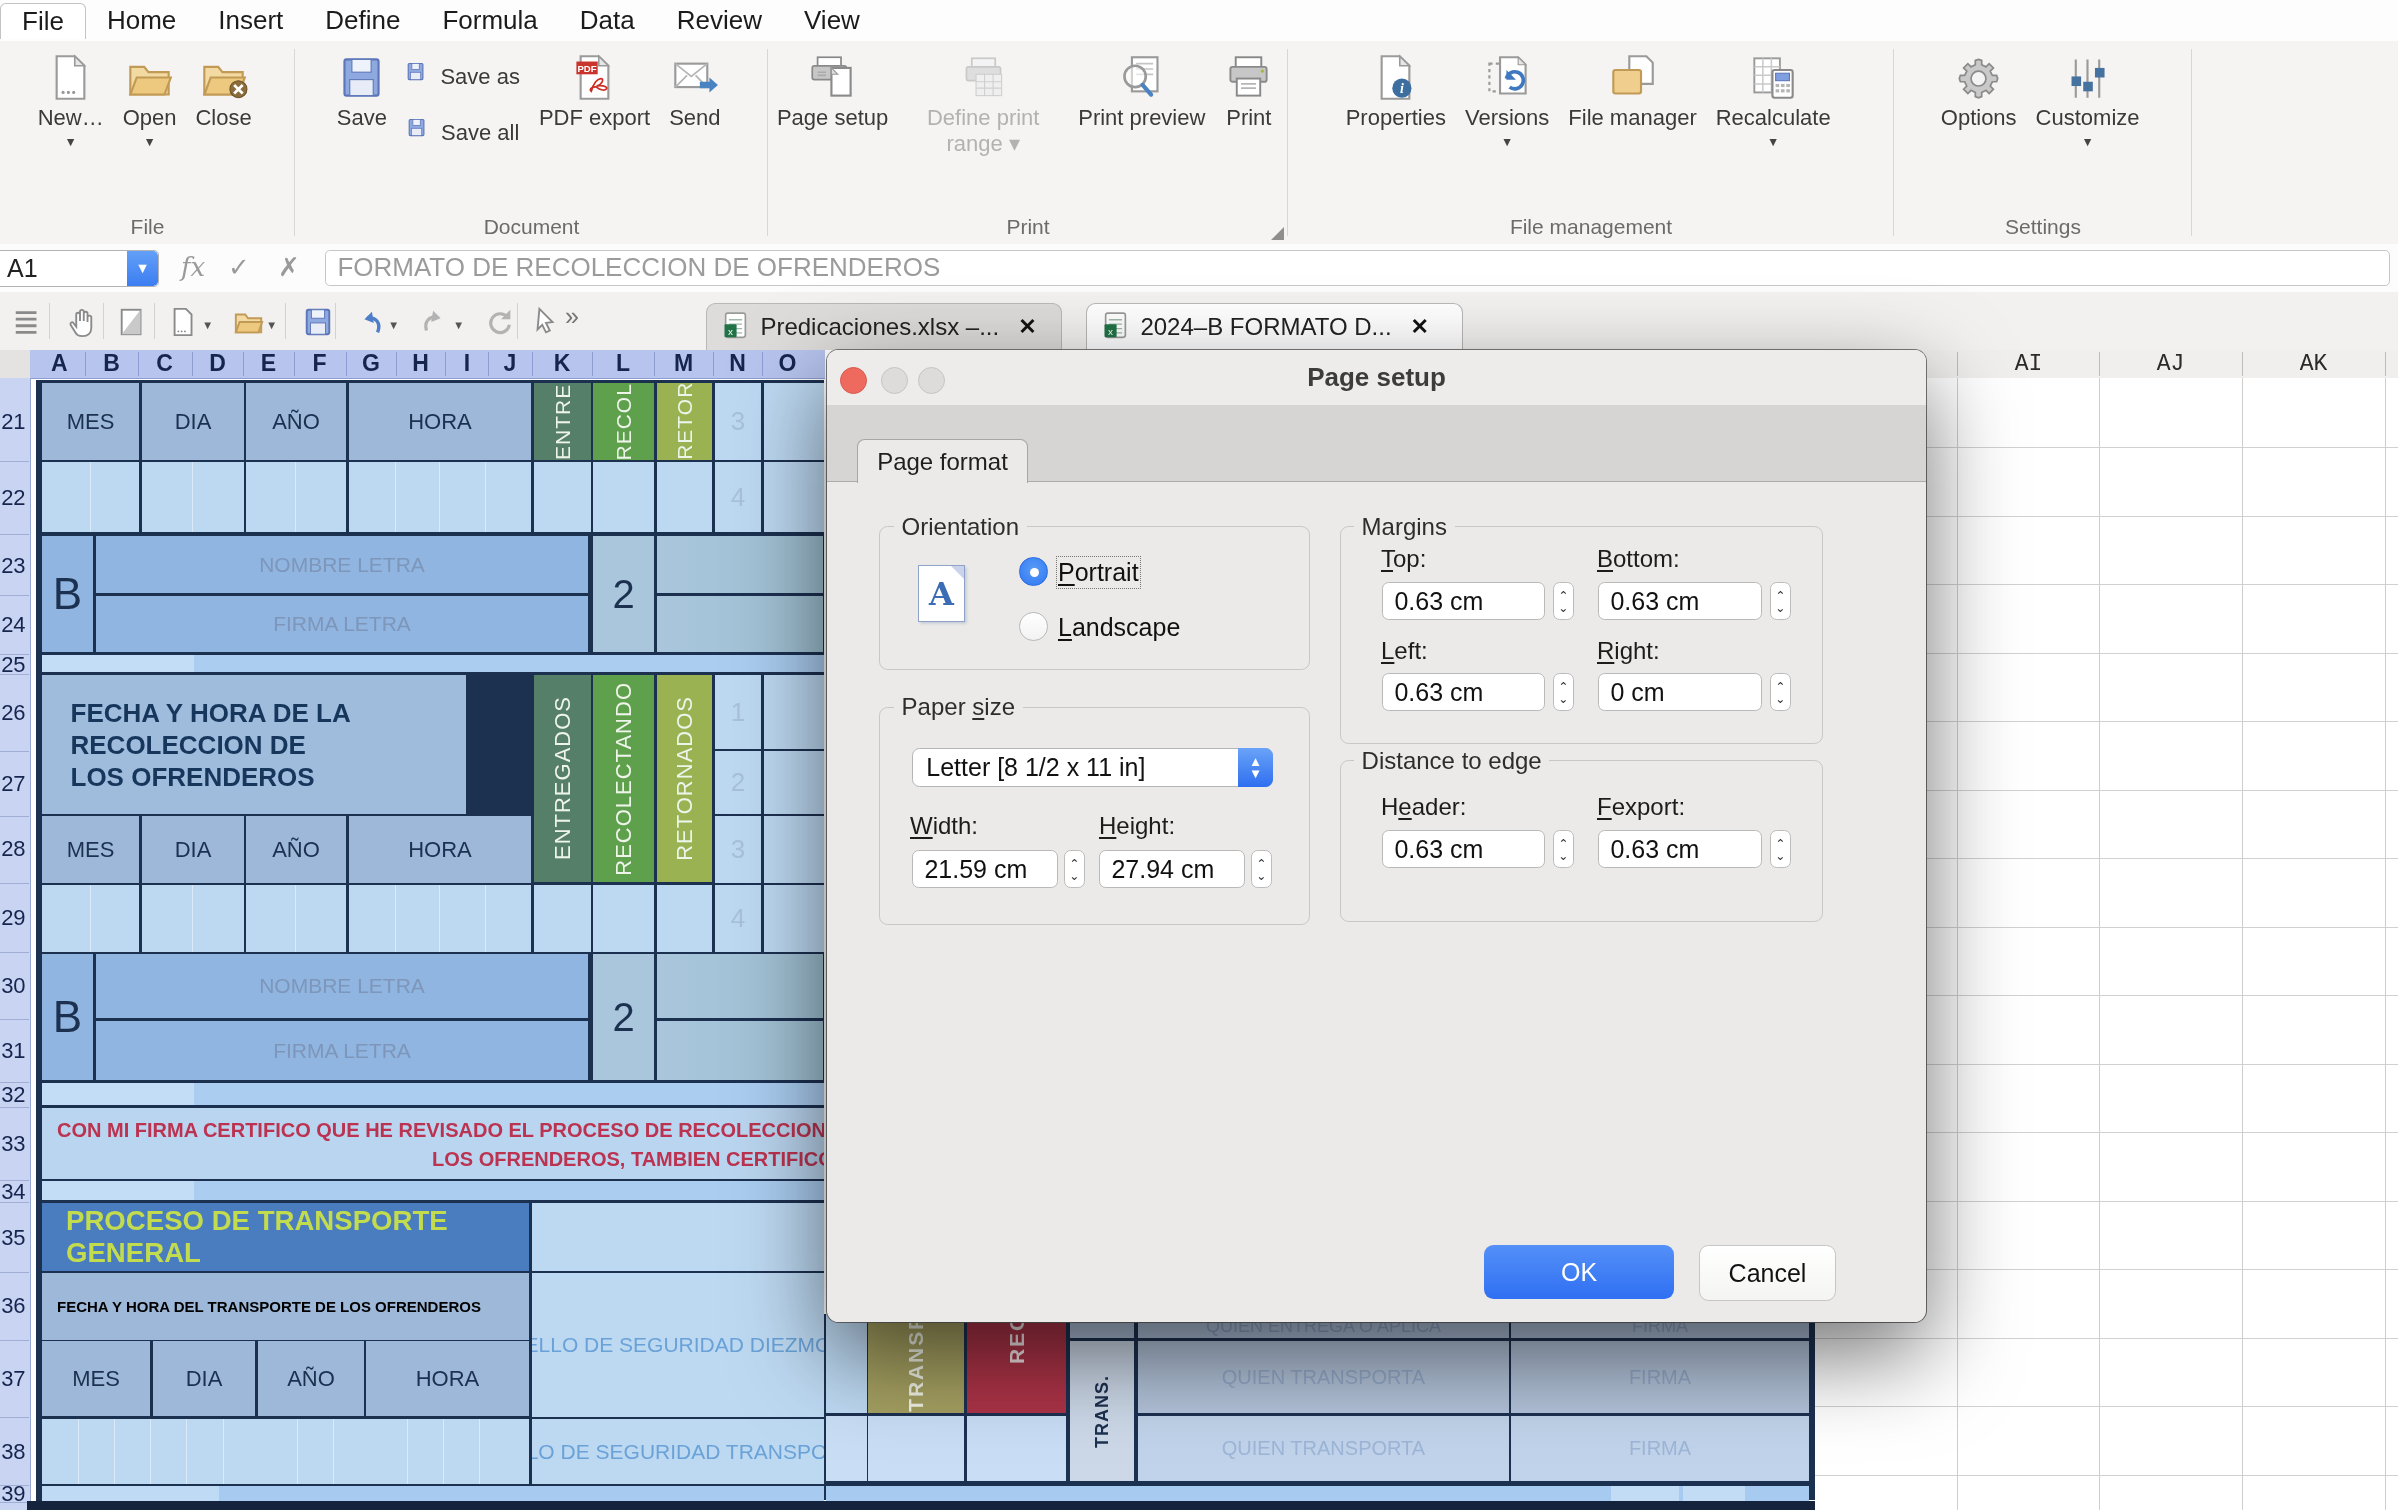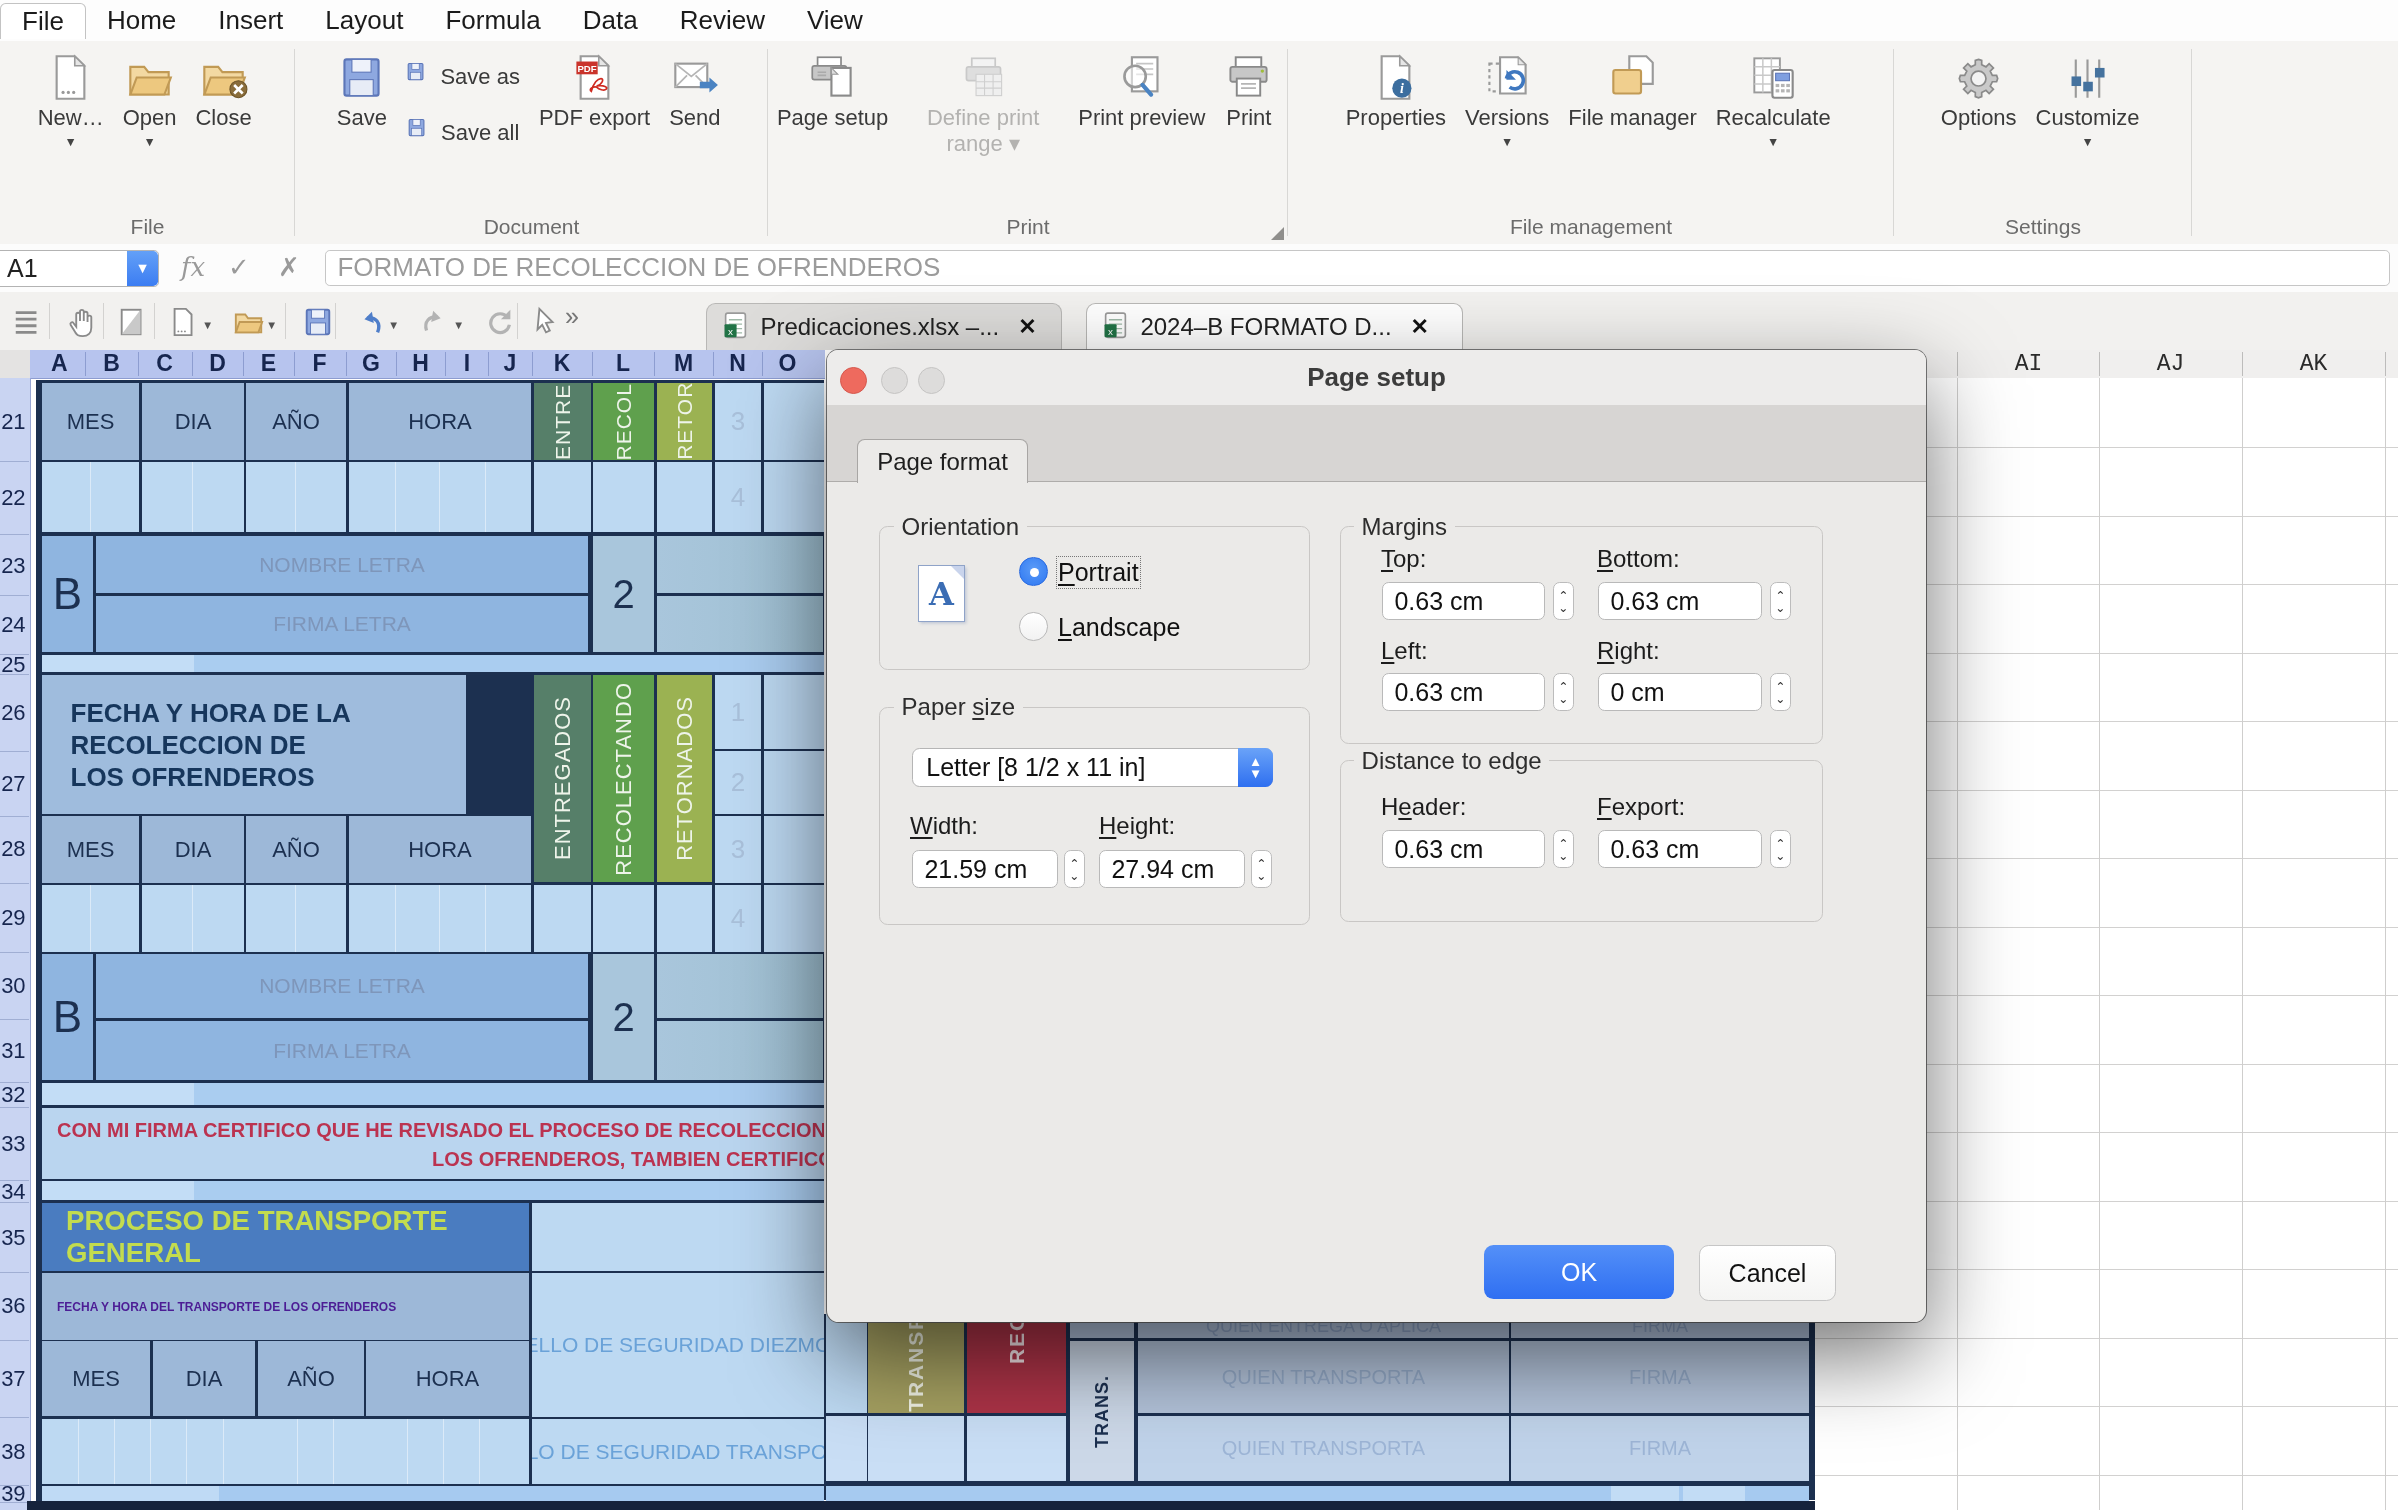--- a/index.html
+++ b/index.html
@@ -82,21 +82,21 @@
   u{text-decoration:underline;text-underline-offset:2.9px;}
 </style>
 </head>
 <body>
 
 <div id="app">
   <div id="menubar">
       <div class="menu-item active">File</div>
       <div class="menu-item">Home</div>
       <div class="menu-item">Insert</div>
-      <div class="menu-item">Layout</div>
+      <div class="menu-item">Define</div>
       <div class="menu-item">Formula</div>
       <div class="menu-item">Data</div>
       <div class="menu-item">Review</div>
       <div class="menu-item">View</div>
     </div>
   <div id="ribbon">
       <div class="rgroup" style="left: 0px; width: 295px;">
         <div class="gsep"></div>
         <div class="glabel">File</div>
         <div class="gitems">
@@ -635,21 +635,21 @@
         <div class="cell" style="left: 42px; top: 733px; width: 782px; height: 22px; background: rgb(170, 205, 240); overflow: hidden; display: flex; align-items: center; justify-content: center;"></div>
         <div class="cell" style="left: 42px; top: 733px; width: 152px; height: 22px; background: rgb(195, 221, 246); overflow: hidden; display: flex; align-items: center; justify-content: center;"></div>
         <div class="cell" style="left: 42px; top: 758px; width: 782px; height: 71px; background: rgb(186, 213, 239); overflow: hidden; display: flex; align-items: center; justify-content: center;">
           <div style="position:absolute;left:15px;top:11.4px;white-space:nowrap;font-size:20px;font-weight:bold;color:#bb3350;">CON MI FIRMA CERTIFICO QUE HE REVISADO EL PROCESO DE RECOLECCION DE OFR</div>
           <div style="position:absolute;left:390px;top:40px;white-space:nowrap;font-size:20px;font-weight:bold;color:#bb3350;">LOS OFRENDEROS, TAMBIEN CERTIFICO QUE NO E</div>
         </div>
         <div class="cell" style="left: 42px; top: 831px; width: 782px; height: 19px; background: rgb(170, 205, 240); overflow: hidden; display: flex; align-items: center; justify-content: center;"></div>
         <div class="cell" style="left: 42px; top: 831px; width: 152px; height: 19px; background: rgb(195, 221, 246); overflow: hidden; display: flex; align-items: center; justify-content: center;"></div>
         <div class="cell" style="left: 42px; top: 853px; width: 487px; height: 68px; background: rgb(74, 124, 192); overflow: hidden; display: flex; align-items: center; justify-content: flex-start; font-size: 27.6px; color: rgb(195, 220, 78); font-weight: bold; padding-left: 24px;">PROCESO DE TRANSPORTE GENERAL</div>
         <div class="cell" style="left: 532px; top: 853px; width: 292px; height: 68px; background: rgb(189, 217, 242); overflow: hidden; display: flex; align-items: center; justify-content: center;"></div>
-        <div class="cell" style="left: 42px; top: 923px; width: 487px; height: 67px; background: rgb(157, 184, 216); overflow: hidden; display: flex; align-items: center; justify-content: flex-start; font-size: 12px; color: #4c1d95; font-weight: bold; padding-left: 15px;">FECHA Y HORA DEL TRANSPORTE DE LOS OFRENDEROS</div>
+        <div class="cell" style="left: 42px; top: 923px; width: 487px; height: 67px; background: rgb(157, 184, 216); overflow: hidden; display: flex; align-items: center; justify-content: flex-start; font-size: 15px; color: #000000; font-weight: bold; padding-left: 15px;">FECHA Y HORA DEL TRANSPORTE DE LOS OFRENDEROS</div>
         <div class="cell" style="left: 532px; top: 923px; width: 292px; height: 144px; background: rgb(189, 217, 242); overflow: hidden; display: flex; align-items: center; justify-content: center; font-size: 21px; color: rgb(106, 162, 216);">
           <span style="white-space:nowrap;">SELLO DE SEGURIDAD DIEZMOS</span>
         </div>
         <div class="cell" style="left: 42px; top: 991px; width: 108px; height: 75px; background: rgb(157, 184, 216); overflow: hidden; display: flex; align-items: center; justify-content: center; font-size: 22px; color: rgb(28, 48, 80);">MES</div>
         <div class="cell" style="left: 153px; top: 991px; width: 102px; height: 75px; background: rgb(157, 184, 216); overflow: hidden; display: flex; align-items: center; justify-content: center; font-size: 22px; color: rgb(28, 48, 80);">DIA</div>
         <div class="cell" style="left: 258px; top: 991px; width: 106px; height: 75px; background: rgb(157, 184, 216); overflow: hidden; display: flex; align-items: center; justify-content: center; font-size: 22px; color: rgb(28, 48, 80);">AÑO</div>
         <div class="cell" style="left: 366px; top: 991px; width: 163px; height: 75px; background: rgb(157, 184, 216); overflow: hidden; display: flex; align-items: center; justify-content: center; font-size: 22px; color: rgb(28, 48, 80);">HORA</div>
         <div class="cell" style="left: 42px; top: 1069px; width: 487px; height: 65px; background: rgb(189, 217, 242); overflow: hidden; display: flex; align-items: center; justify-content: center;"></div>
         <div class="fdiv" style="left: 78px; top: 1069px; height: 65px;"></div>
         <div class="fdiv" style="left: 114px; top: 1069px; height: 65px;"></div>

